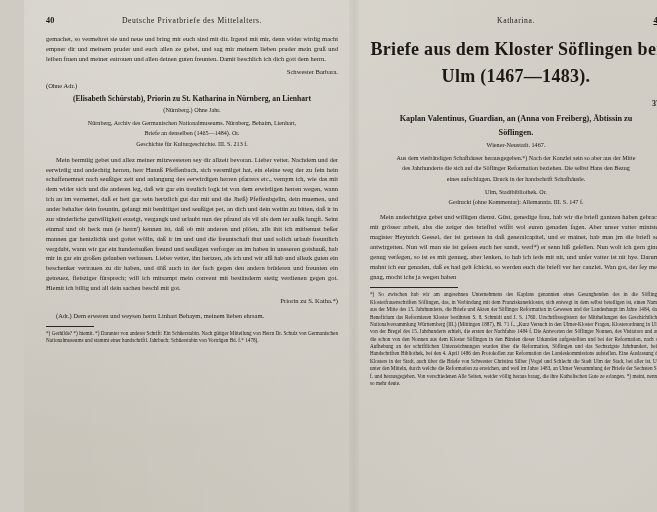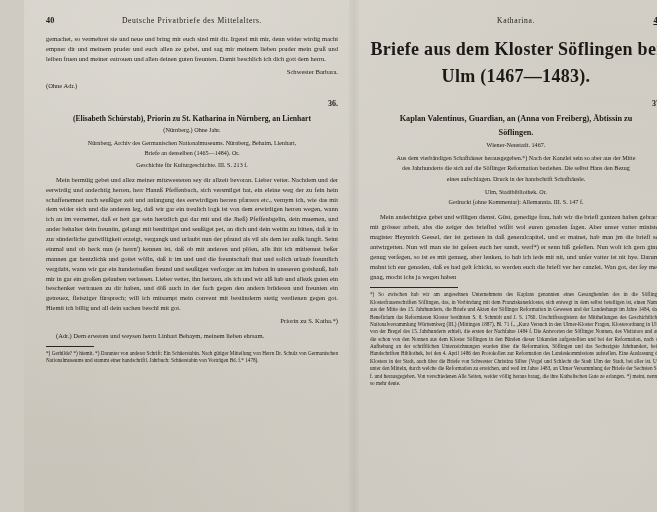--- a/index.html
+++ b/index.html
@@ -137,21 +137,20 @@
     <div class="runhead left">
       <span class="folio">40</span>
       <div class="title">Deutsche Privatbriefe des Mittelalters.</div>
     </div>
 
     <div class="body">
       <p>gemachet, so vermehret sie und neue und bring mir euch sind mit dir.  Irgend mit mir, denn wider wirdig macht empner dir und meinem pruder und euch allen ze gebet, und sag mir meinem lieben pruder mein gruß und leiben fruen und meiner eatrouen und allen deinen guten freunten.  Damit beschlich ich dich gott dem herrn.</p>
       <p class="sig">Schwester Barbara.</p>
       <p style="margin-top:4px;">(Ohne Adr.)</p>
 
-      <div class="secnum">36.</div>
       <div class="center bold" style="font-size:7.6px;line-height:1.45;">(Elisabeth Schürstab), Priorin zu St. Katharina in Nürnberg, an Lienhart</div>
       <div class="center" style="font-size:6.2px;margin-top:1px;">(Nürnberg.)  Ohne Jahr.</div>
 
       <div class="headsmall" style="margin-top:5px;">Nürnberg, Archiv des Germanischen Nationalmuseums.  Nürnberg, Behaim, Lienhart,</div>
       <div class="headsmall">Briefe an denselben (1465—1484).  Or.</div>
       <div class="headsmall" style="margin-top:2px;">Geschichte für Kulturgeschichte. III.  S. 213 f.</div>
 
       <p class="indent" style="margin-top:5px;">Mein bermüig gebet und allez meiner mitzwesteren sey dir allzeit bevoran.  Lieber vetter.  Nachdem und der eerwirdig und andechtig herren, herr Hannß Pfeffenbach, sich versmilget hat, ein eleine weg der zu fein hein schaffenemnet nach seußiger zeit und anlangung des eerwirdigen herren pfarrers etc., vernym ich, wie das mit dem wider sich und die anderen leg, daß wir gar ein treulich logk ist von dem erwirdigen herren wegen, wann ich an im vernemet, daß er hett gar sein hertzlich gut dar mit und die Jheß) Pfeffenbgelin, dein muemen, und ander behalter dein freuntin, gelangt mit benüttiget und seußiget pet, an dich und dein weitin zu bitten, daß ir in zur sünderliche gutwilligkeit erzeigt, vergangk und urlaubt nun der pfrund als vil als dem ier außk langft.  Seint einmal und ob heck nun (e herrn') kennen ist, daß ob mit anderen und plöen, alls ihit ich mitbenust beßer mannen gar hentzlichk und gottet wölln, daß ir im und und die freuntschaft thut und solich urlaub freuntlich vergdabt, wann wir gar ein hundertsußen freund und seußigen verforger an im haben in unsseren gotshauß, hab mir in gar ein großen gelauben verlassen.  Lieber vetter, ihn hertzen, als ich und wir alß hab und allezk guten ein beschenker vertrauen zu dir haben, und döß auch in der fach gegen den andern brüderen und freunten ein getreuez, fleisziger fürsprech; will ich mitsampt mein convent mit beständerm stetig verdienen gegen got.  Hiemit ich billig und all dein sachen beschl mit got.</p>
       <p class="sig">Priorin zu S. Katha.*)</p>
       <p class="indent" style="margin-top:5px;">(Adr.)  Dem erweren und weysen herrn Linhart Behaym, meinem lieben ehrsam.</p>

